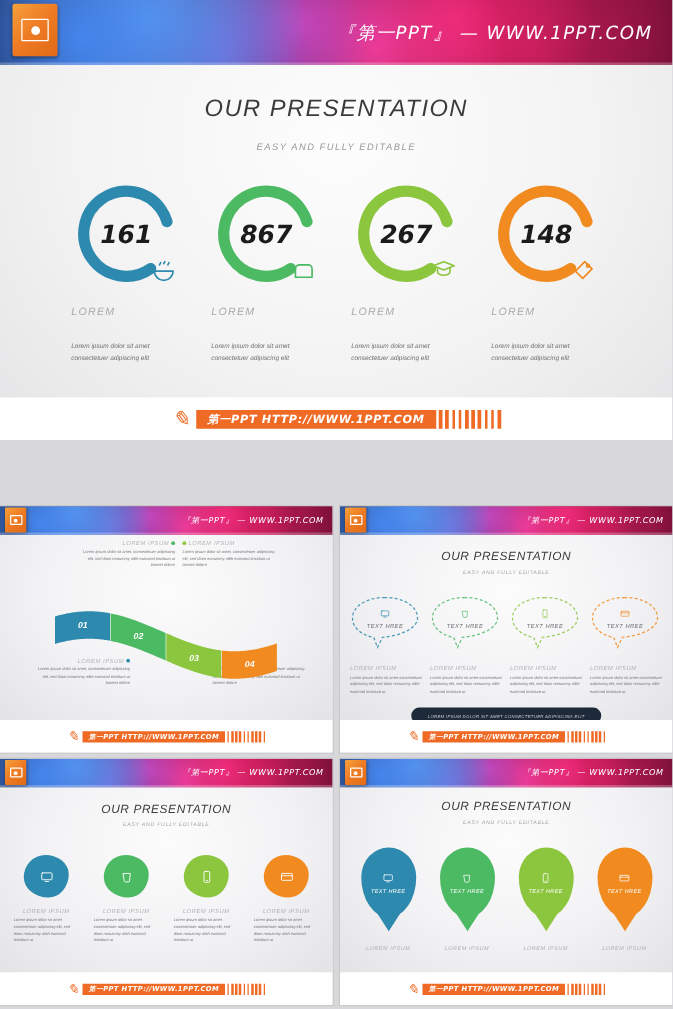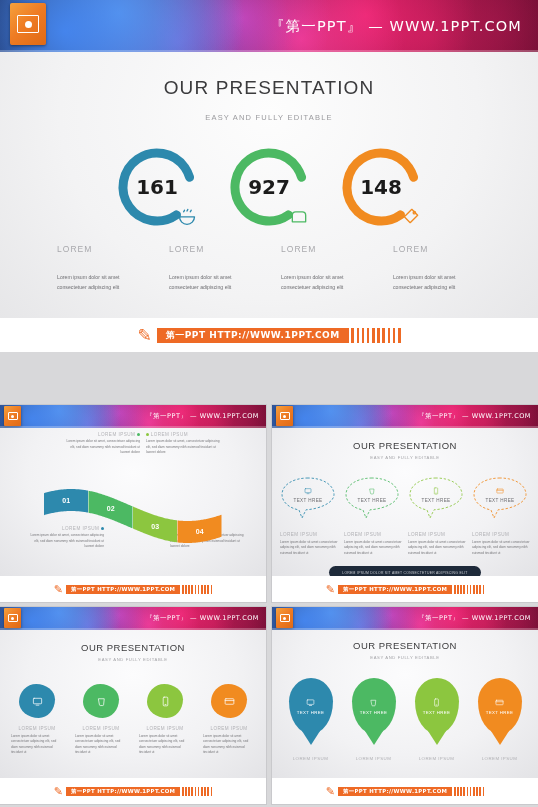--- a/index.html
+++ b/index.html
@@ -2,21 +2,21 @@
 <html><head>
 <meta charset="utf-8">
 <style>
   * { box-sizing: border-box; margin:0; padding:0; }
   html, body {
     width: 538px; height: 807px;
     background: #d8d8da;
     font-family: "Liberation Sans", sans-serif;
     overflow: hidden;
   }
-  .page { position: relative; width: 538px; height: 807px; }
+  .page { position: relative; width: 538px; height: 807px; font-style: italic; }
 
   
   .slide { position: relative; background:#fff; overflow:hidden; }
   .bokeh-bar {
     position: relative;
     width: 100%;
     background:
       radial-gradient(circle at 12% 60%, rgba(70,140,255,.85) 0, rgba(70,140,255,0) 38%),
       radial-gradient(circle at 22% 25%, rgba(110,190,255,.75) 0, rgba(110,190,255,0) 30%),
       radial-gradient(circle at 33% 80%, rgba(150,90,230,.70) 0, rgba(150,90,230,0) 32%),
@@ -179,22 +179,30 @@
           <div class="donut-wrap"><svg width="86" height="86" viewBox="0 0 86 86">
               <circle cx="43" cy="43" r="34" fill="none" stroke="#2d89ad" stroke-width="9" stroke-linecap="round" stroke-dasharray="170.90264035528475 42.72566008882119" transform="rotate(55 43 43)"></circle>
             </svg><div class="donut-num">161</div><div class="donut-icon"><svg width="20" height="20" viewBox="0 0 24 24" fill="none" stroke="#2d89ad" stroke-width="1.6" stroke-linecap="round" stroke-linejoin="round">
                 <path d="M3 13h18a9 9 0 0 1-18 0z"></path>
                 <path d="M8 7c0-1 1-1 1-2M12 6c0-1 1-1 1-2M16 7c0-1 1-1 1-2"></path>
               </svg></div></div>
         </div>
         <div class="donut-col">
           <div class="donut-wrap"><svg width="86" height="86" viewBox="0 0 86 86">
               <circle cx="43" cy="43" r="34" fill="none" stroke="#4cb963" stroke-width="9" stroke-linecap="round" stroke-dasharray="170.90264035528475 42.72566008882119" transform="rotate(55 43 43)"></circle>
-            </svg><div class="donut-num">927</div><div class="donut-icon"><svg width="20" height="20" viewBox="0 0 24 24" fill="none" stroke="#4cb963" stroke-width="1.6" stroke-linecap="round" stroke-linejoin="round">
+            </svg><div class="donut-num">867</div><div class="donut-icon"><svg width="20" height="20" viewBox="0 0 24 24" fill="none" stroke="#4cb963" stroke-width="1.6" stroke-linecap="round" stroke-linejoin="round">
                 <path d="M4 11a4 4 0 0 1 4-4h8a4 4 0 0 1 4 4v8H4z"></path>
+              </svg></div></div>
+        </div>
+        <div class="donut-col">
+          <div class="donut-wrap"><svg width="86" height="86" viewBox="0 0 86 86">
+              <circle cx="43" cy="43" r="34" fill="none" stroke="#8cc63f" stroke-width="9" stroke-linecap="round" stroke-dasharray="170.90264035528475 42.72566008882119" transform="rotate(55 43 43)"></circle>
+            </svg><div class="donut-num">267</div><div class="donut-icon"><svg width="20" height="20" viewBox="0 0 24 24" fill="none" stroke="#8cc63f" stroke-width="1.6" stroke-linecap="round" stroke-linejoin="round">
+                <path d="M2 8l10-4 10 4-10 4z"></path>
+                <path d="M6 10v4c0 1.5 2.7 3 6 3s6-1.5 6-3v-4"></path>
               </svg></div></div>
         </div>
         <div class="donut-col">
           <div class="donut-wrap"><svg width="86" height="86" viewBox="0 0 86 86">
               <circle cx="43" cy="43" r="34" fill="none" stroke="#f18b20" stroke-width="9" stroke-linecap="round" stroke-dasharray="170.90264035528475 42.72566008882119" transform="rotate(55 43 43)"></circle>
             </svg><div class="donut-num">148</div><div class="donut-icon"><svg width="20" height="20" viewBox="0 0 24 24" fill="none" stroke="#f18b20" stroke-width="1.6" stroke-linecap="round" stroke-linejoin="round">
                 <path d="M4 13l9-9 7 7-9 9z"></path>
                 <circle cx="16" cy="8" r="1.4"></circle>
               </svg></div></div>
         </div>

